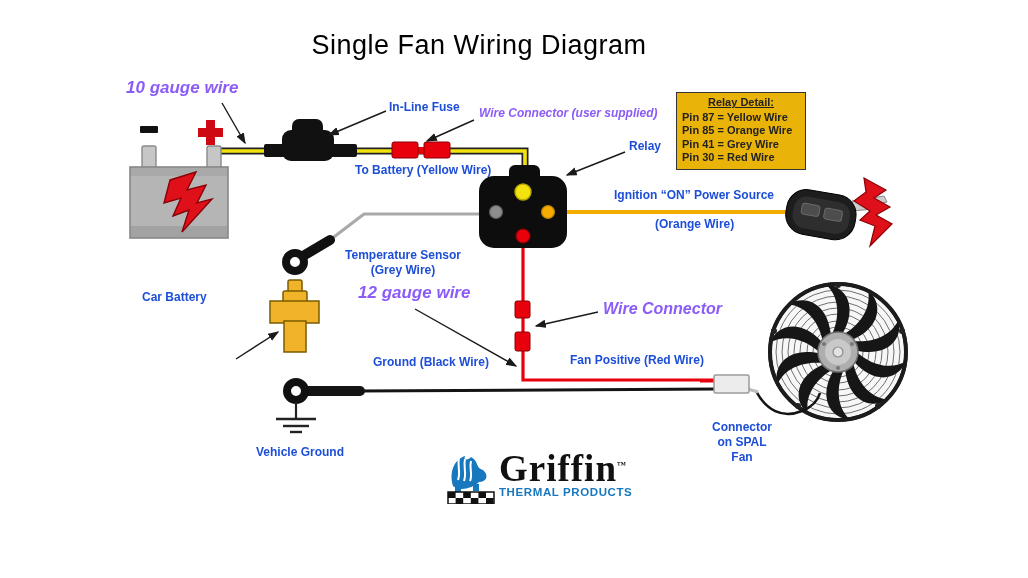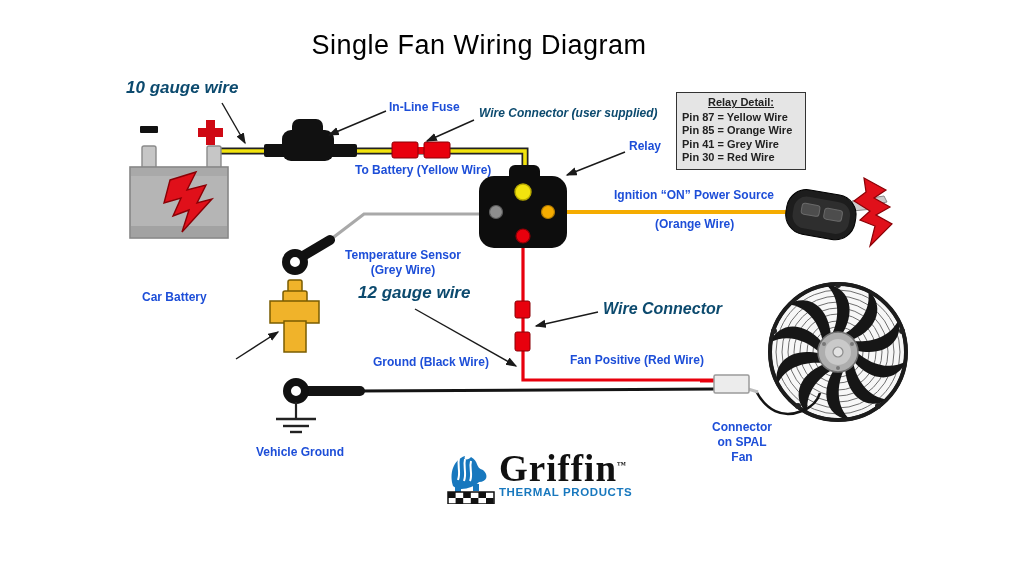--- a/index.html
+++ b/index.html
@@ -1,38 +1,38 @@
 <!DOCTYPE html>
 <html><head>
 <meta charset="utf-8">
 <style>
   html,body{margin:0;padding:0;background:#fff;}
   #canvas{position:relative;width:1028px;height:578px;background:#ffffff;overflow:hidden;
           font-family:"Liberation Sans",sans-serif;color:#1a1a1a;}
   .abs{position:absolute;}
   .lbl{font-size:12px;font-weight:600;color:#1d4ed8;white-space:nowrap;}
-  .ital{font-style:italic;font-weight:600;color:#0c4a6e;}
+  .ital{font-style:italic;font-weight:600;color:#8b5cf6;}
   #title{left:0;top:30px;width:958px;text-align:center;font-size:27px;font-weight:400;color:#000000;letter-spacing:.5px;}
   #ten-gauge{left:126px;top:78px;font-size:17px;}
   #twelve-gauge{left:358px;top:283px;font-size:17px;}
   #inline-fuse-lbl{left:389px;top:100px;}
   #wire-conn-user{left:479px;top:106px;font-size:12px;}
   #to-battery{left:355px;top:163px;}
   #relay-lbl{left:629px;top:139px;}
   #ignition1{left:614px;top:188px;}
   #ignition2{left:655px;top:217px;}
   #car-battery{left:142px;top:246px;margin-top:44px;}
   #temp-sensor{left:341px;top:248px;width:124px;text-align:center;line-height:15px;}
   #sending-unit-lbl{left:98px;top:350px;width:144px;text-align:center;font-size:11px;line-height:14px;}
   #ground-lbl{left:373px;top:355px;}
   #fan-positive{left:570px;top:353px;}
   #wire-conn2{left:603px;top:300px;}
   #vehicle-ground{left:256px;top:445px;}
   #conn-spal{left:700px;top:420px;width:84px;text-align:center;font-weight:700;line-height:15px;}
-  #relay-detail{left:676px;top:92px;width:118px;border:1.6px solid #333;background:#e5e5e5;
+  #relay-detail{left:676px;top:92px;width:118px;border:1.6px solid #333;background:#eab308;
                 padding:3px 5px 4px 5px;font-size:11px;line-height:13.5px;font-weight:600;color:#222;}
   #relay-detail .rd-title{text-align:center;font-weight:700;text-decoration:underline;margin-bottom:1px;}
   
   #logo{left:445px;top:448px;display:flex;align-items:flex-start;}
   #logo-mark{width:52px;height:56px;position:relative;}
   #logo-text{margin-left:2px;}
   #logo-name{font-family:"Liberation Serif",serif;font-weight:900;font-size:37px;line-height:34px;color:#111;letter-spacing:1px;}
   #logo-name sup{font-size:9px;font-weight:700;}
   #logo-tag{font-size:11.5px;font-weight:800;color:#1878be;letter-spacing:.6px;margin-top:0px;}
 </style>

